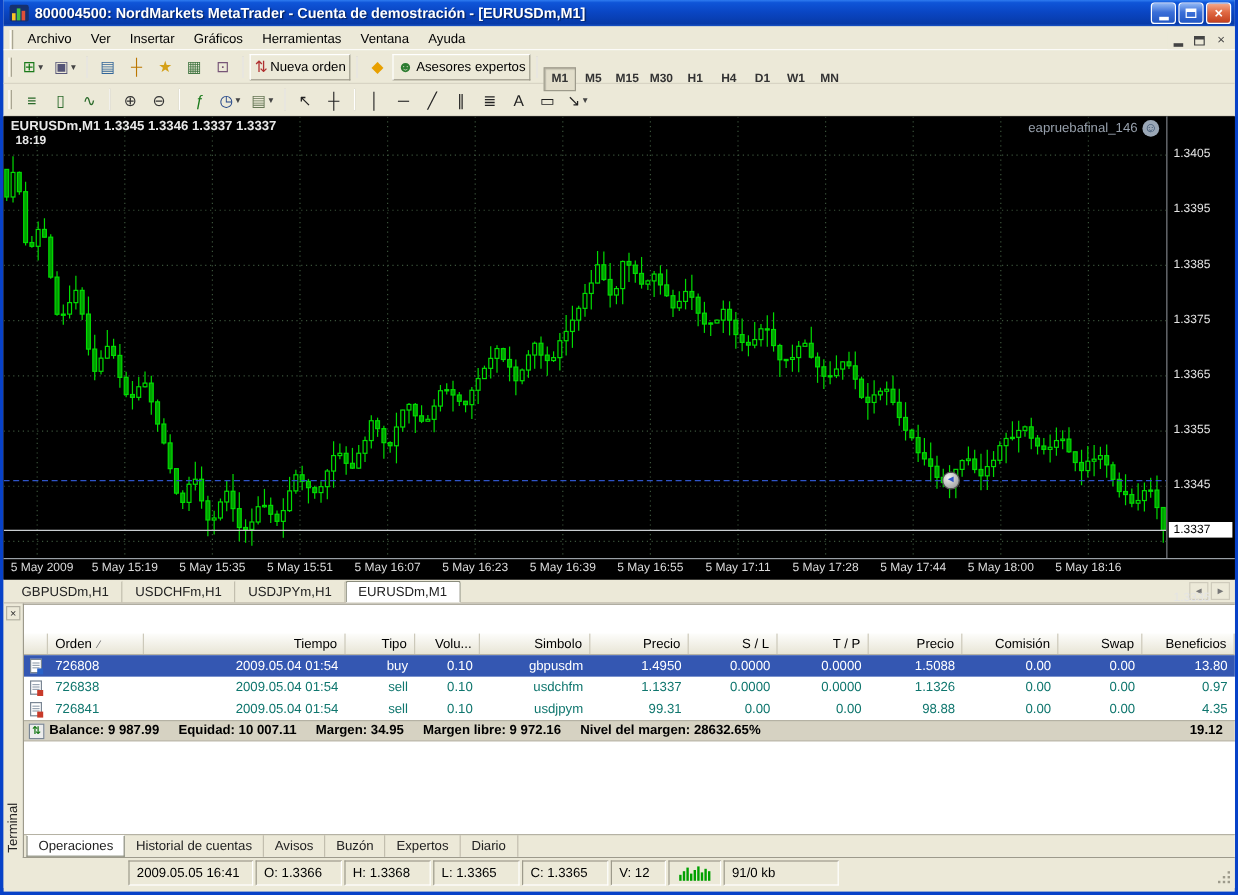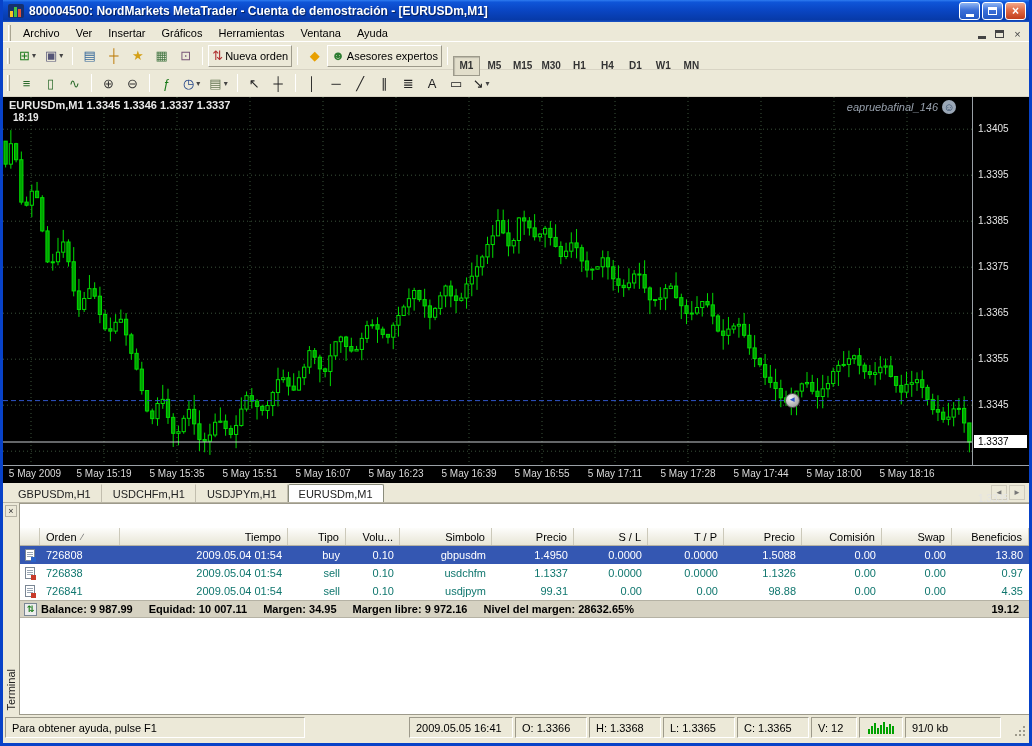--- a/index.html
+++ b/index.html
@@ -51,21 +51,21 @@
             color:#333; display:inline-flex; align-items:center; justify-content:center; padding:0 3px;margin-top:20px; }
   .tf-btn.active { border:1px solid #9D9A8B; background:#E2DECB; box-shadow:inset 1px 1px 1px rgba(0,0,0,.18); }
 
   
   .chart-region { height:386px; background:#000; display:flex; flex-direction:column; }
   .chart-main { height:368px; display:flex; }
   .plot { flex:1; position:relative; border-right:1px solid #9AA0A6; overflow:hidden; background:#000; }
   .plot svg { position:absolute; left:0; top:0; width:100%; height:100%; }
   .chart-info { position:absolute; top:2px; left:6px; color:#E8E8E8; font-size:11px; font-weight:bold; }
   .chart-sub  { position:absolute; top:15px; left:10px; color:#E8E8E8; font-size:10px; font-weight:bold; }
-  .ea-label { position:absolute; top:3px; right:16px; display:flex; align-items:center; gap:4px; color:#97A0AC; font-size:11px;font-style:italic; }
+  .ea-label { position:absolute; top:3px; right:6px; display:flex; align-items:center; gap:4px; color:#97A0AC; font-size:11px; }
   .ea-face { width:14px; height:14px; border-radius:50%; background:#9AA7B6; color:#2F4868; font-size:11px;
              line-height:14px; text-align:center; }
   .order-marker { position:absolute; width:15px; height:15px; border-radius:50%; border:1px solid #555; z-index:3;
     background:radial-gradient(circle at 35% 30%,#F0F0F0,#8F8F8F); display:flex; align-items:center; justify-content:center; }
   .order-marker .tri { color:#2F54C8; font-size:8px; line-height:1; }
   .price-axis { width:56px; position:relative; background:#000; }
   .pa-label { position:absolute; left:5px; height:12px; line-height:12px; color:#E4E4E4; font-size:10px; }
   .bid-label { position:absolute; left:1px; right:2px; background:#FFFFFF; color:#000; font-size:10px; line-height:13px;
                padding-left:4px; z-index:2; }
   .time-axis { height:18px; position:relative; background:#000; border-top:1px solid #9AA0A6; }
@@ -822,25 +822,32 @@
       <div class="balance-row" id="balance-row">
           <span class="bal-icon">⇅</span>
           <span class="bal-seg">Balance: 9 987.99</span>
           <span class="bal-seg">Equidad: 10 007.11</span>
           <span class="bal-seg">Margen: 34.95</span>
           <span class="bal-seg">Margen libre: 9 972.16</span>
           <span class="bal-seg">Nivel del margen: 28632.65%</span>
           <span class="bal-profit">19.12</span>
         </div>
       <div class="t-empty"></div>
+      <div class="term-tabs" id="term-tabs">
+          <button class="term-tab active">Operaciones</button>
+          <button class="term-tab">Historial de cuentas</button>
+          <button class="term-tab">Avisos</button>
+          <button class="term-tab">Buzón</button>
+          <button class="term-tab">Expertos</button>
+          <button class="term-tab">Diario</button>
+        </div>
     </div>
   </div>
 
   <div class="statusbar" id="statusbar">
-      <div class="ss ss-help">Para obtener ayuda, pulse F1</div>
       <div class="ss ss-profile">Default</div>
       <div class="ss ss-server-time">2009.05.05 16:41</div>
       <div class="ss ss-open">O: 1.3366</div>
       <div class="ss ss-high">H: 1.3368</div>
       <div class="ss ss-low">L: 1.3365</div>
       <div class="ss ss-close">C: 1.3365</div>
       <div class="ss ss-volume">V: 12</div>
       <div class="ss ss-network">
         <span class="hist">
           <i style="height: 5px;"></i>

